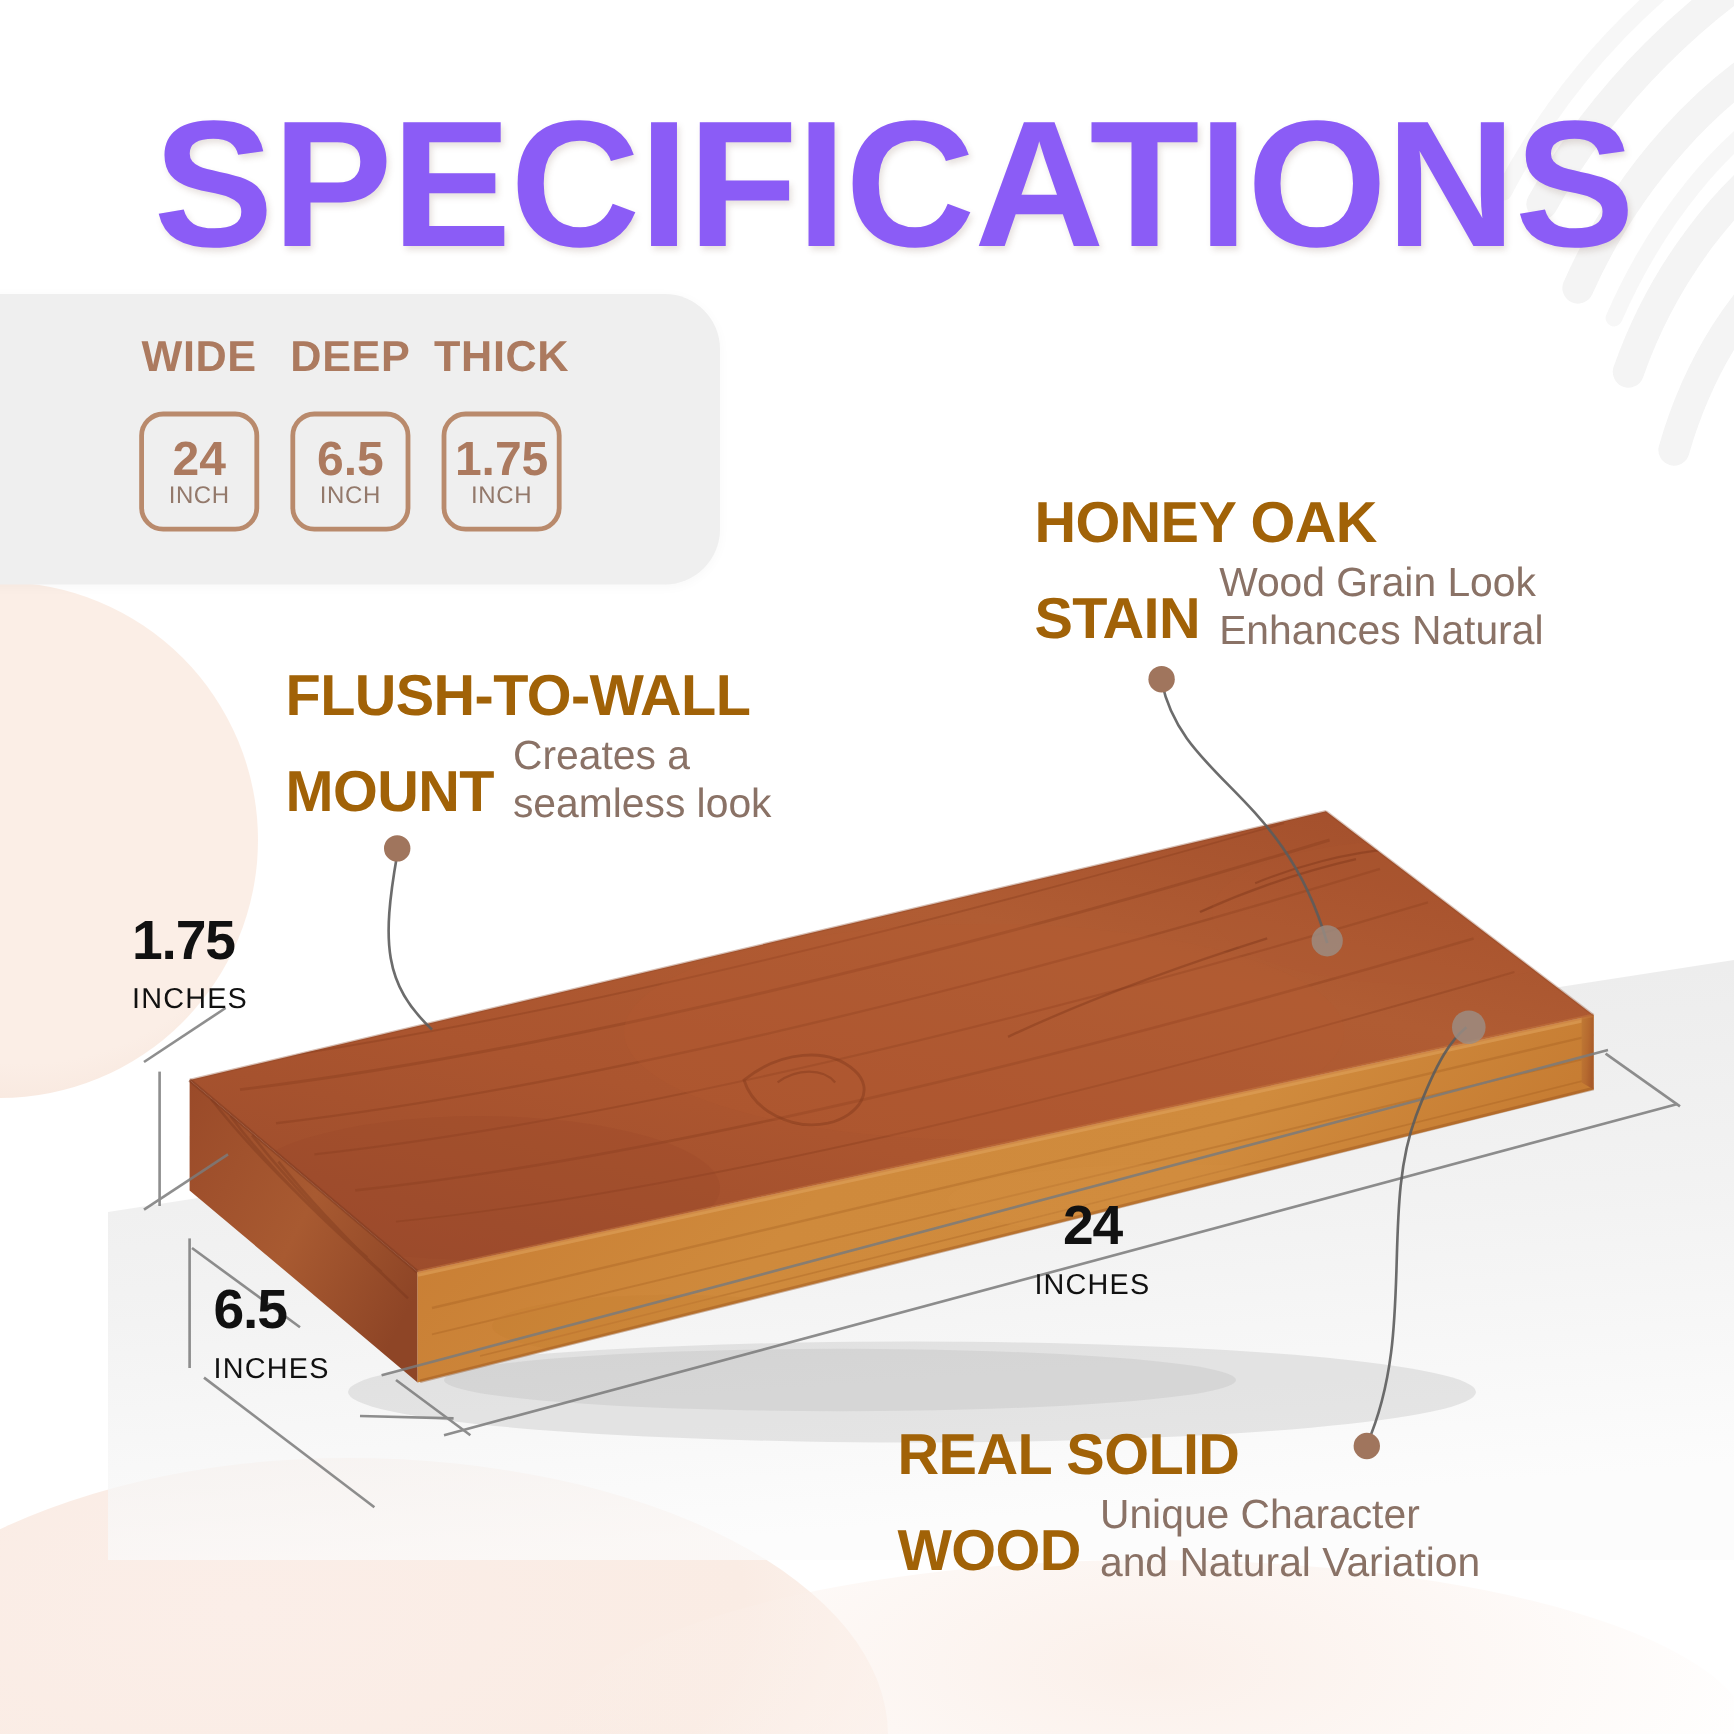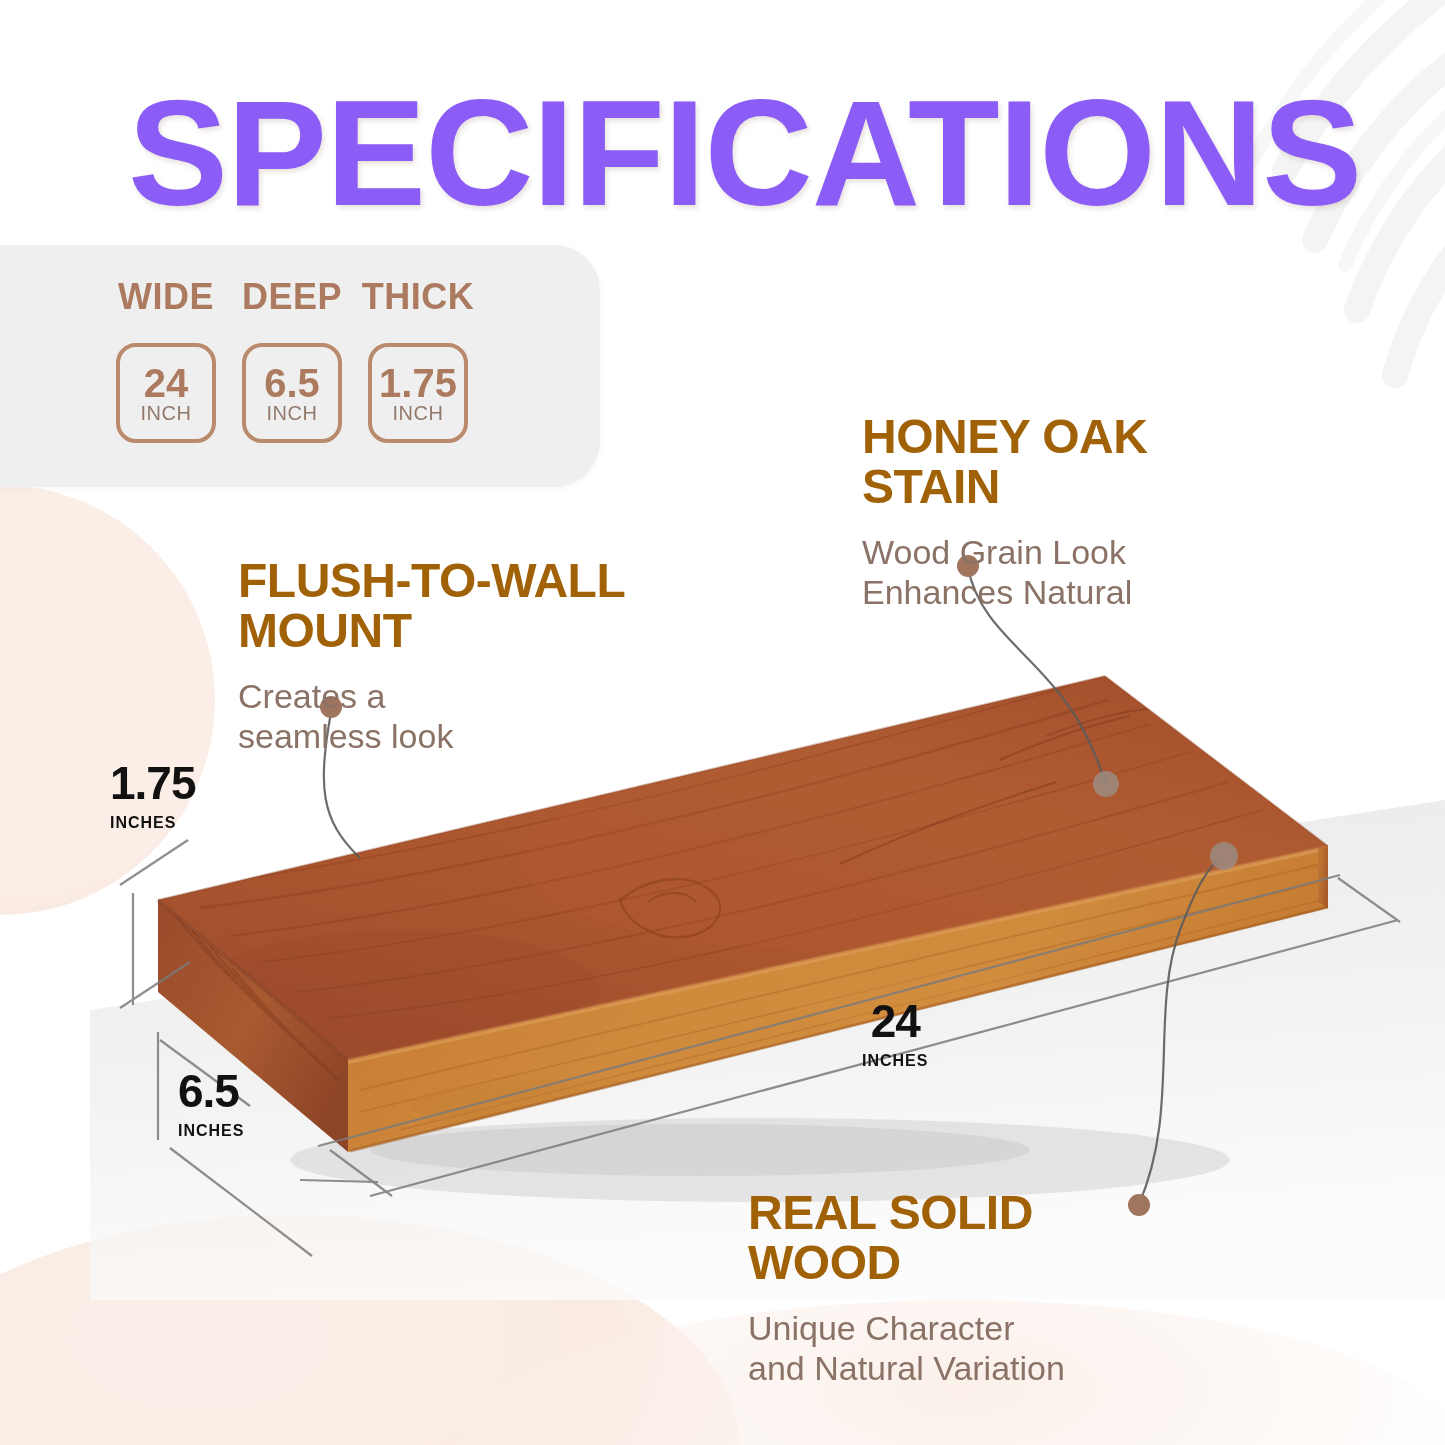--- a/index.html
+++ b/index.html
@@ -73,32 +73,32 @@
 
   
   .callout{position:absolute;}
   .callout .c-head{
     font-size:48px;line-height:50px;font-weight:bold;color:#a16207;
     letter-spacing:-.5px;white-space:nowrap;
   }
   .callout .c-sub{
     font-size:34px;line-height:40px;color:#8a7266;white-space:nowrap;
   }
-  .c-inline{display:flex;gap:16px;flex-direction:column;}
+  .c-inline{display:flex;align-items:flex-end;gap:16px;}
   .c-inline .c-sub{position:relative;top:4px;}
 
   #callout-honey{left:862px;top:412px;}
   #callout-honey .c-head{text-align:left;}
   #callout-flush{left:238px;top:556px;}
   #callout-wood{left:748px;top:1188px;}
 
   
   .dim{position:absolute;color:#111111;}
   .dim .d-val{font-size:46px;line-height:46px;font-weight:bold;letter-spacing:-1px;}
-  .dim .d-unit{font-size:16px;line-height:26px;font-weight:bold;letter-spacing:1px;margin-top:4px;}
+  .dim .d-unit{font-size:24px;line-height:26px;font-weight:normal;letter-spacing:1px;margin-top:14px;}
   #dim-thick{left:110px;top:760px;}
   #dim-deep{left:178px;top:1068px;}
   #dim-wide{left:862px;top:998px;text-align:center;}
 
   
   #vec{position:absolute;left:0;top:0;width:1445px;height:1445px;pointer-events:none;}
 </style>
 </head>
 <body>
 

